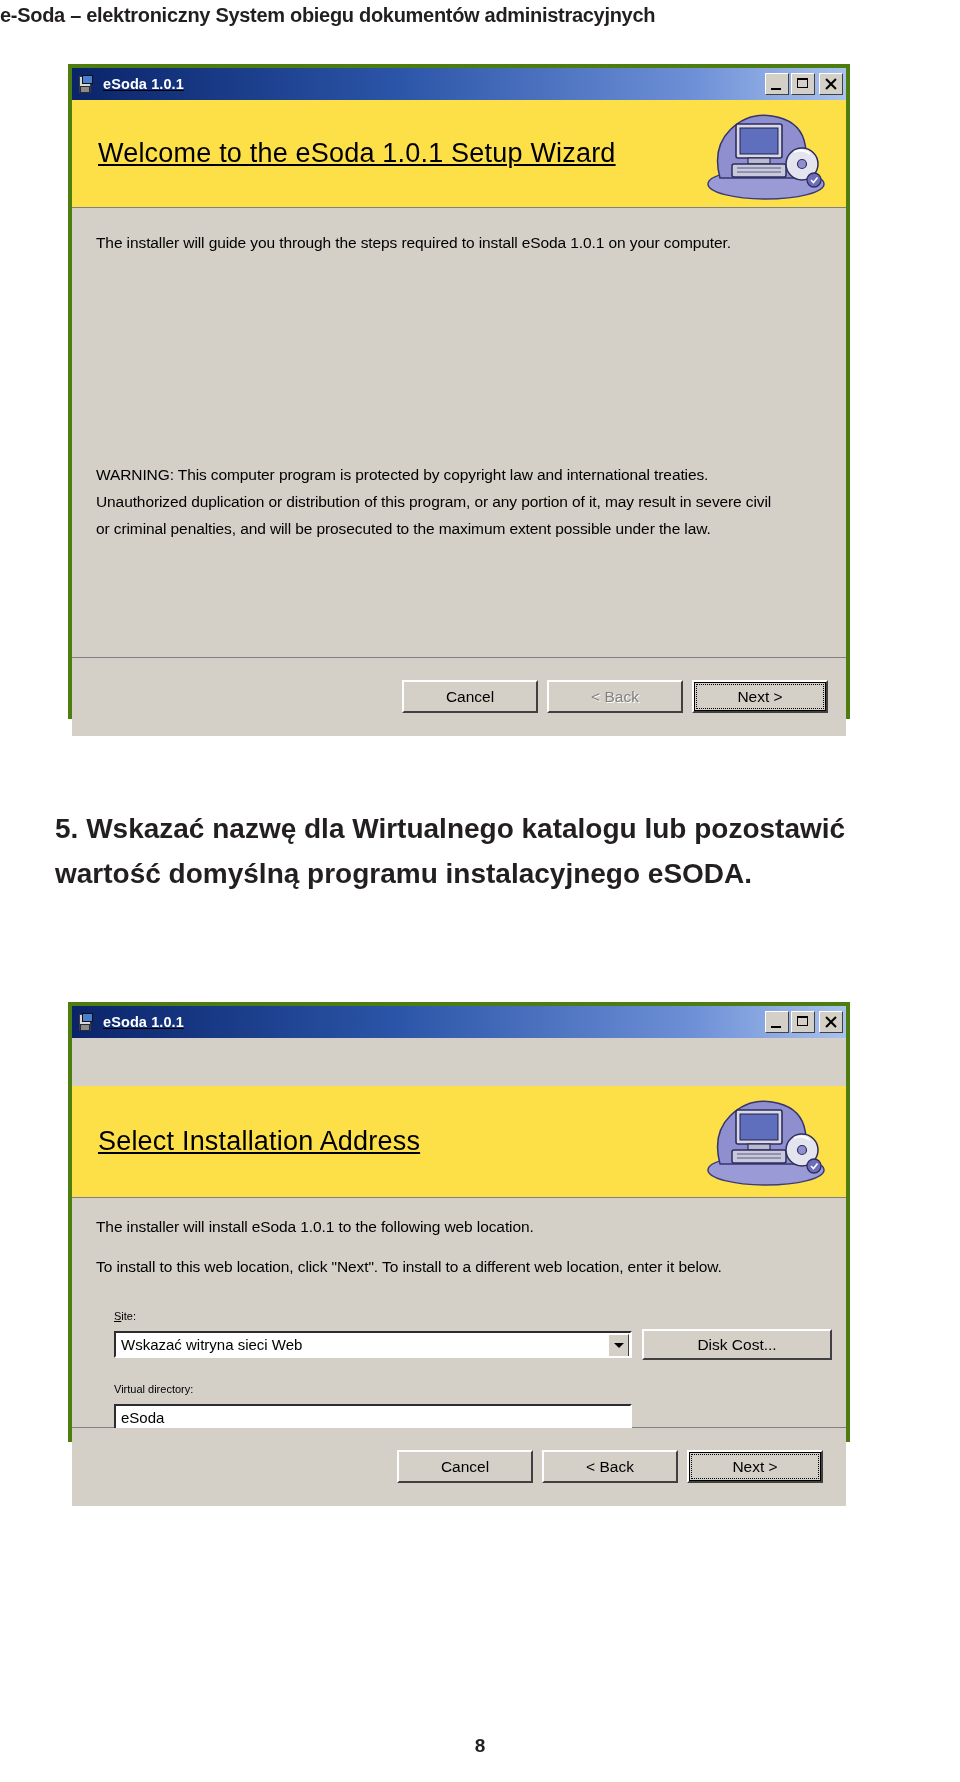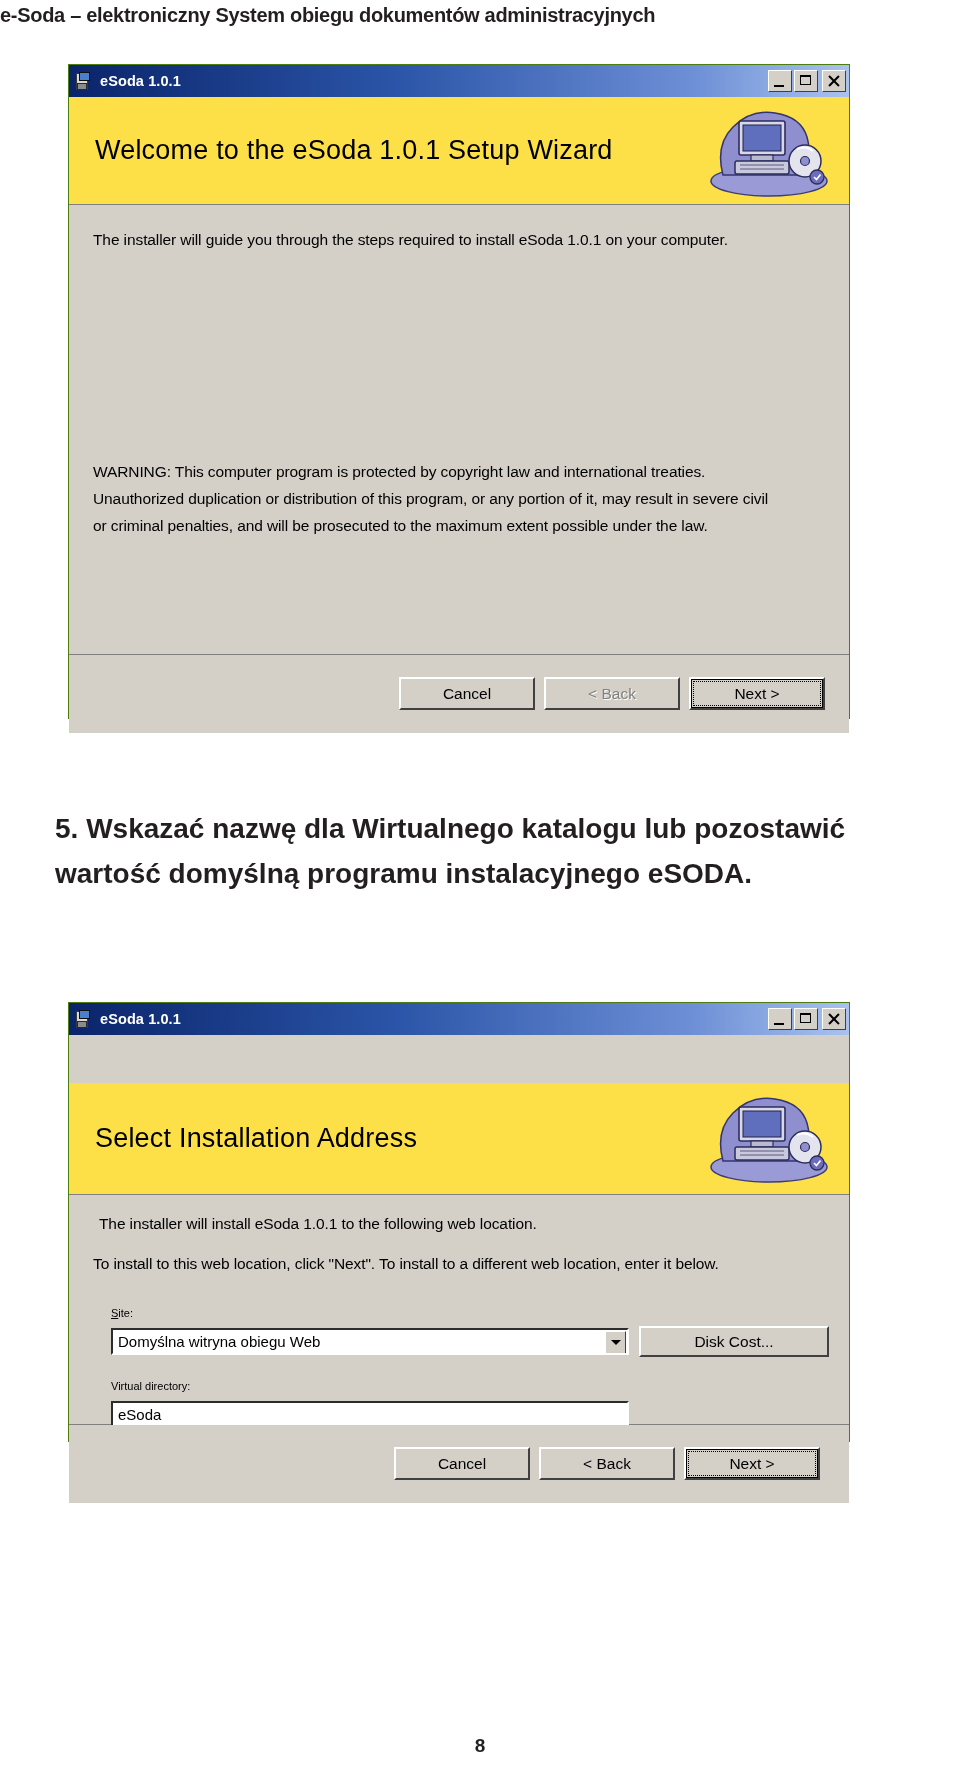--- a/index.html
+++ b/index.html
@@ -49,22 +49,23 @@
     text-align: center;
     font-size: 19px;
     font-weight: bold;
     color: #231f20;
   }
 
   
   .dialog {
     position: absolute;
     background: #d4d0c8;
-    border: 1px solid #4d7c0f;
-    box-sizing: border-box;
+    border: 4px solid #4d7c0f;
+    box-sizing: border-box;
+    text-decoration: underline;
   }
   #dialog-welcome { left: 68px; top: 64px;  width: 782px; height: 655px; }
   #dialog-address { left: 68px; top: 1002px; width: 782px; height: 440px; }
 
   .titlebar {
     height: 32px;
     background: linear-gradient(to right, #0a246a 0%, #2b55a8 42%, #6d8fd6 80%, #a9c2ee 100%);
     display: flex;
     align-items: center;
     padding: 0 3px 0 4px;
@@ -171,21 +172,21 @@
     font-size: 15.5px;
     color: #000;
     white-space: nowrap;
     letter-spacing: -0.1px;
   }
   #welcome-intro-line { left: 24px; top: 26px; }
   .warn-1 { left: 24px; top: 258px; }
   .warn-2 { left: 24px; top: 285px; }
   .warn-3 { left: 24px; top: 312px; }
 
-  #addr-line-1 { left: 30px; top: 20px; }
+  #addr-line-1 { left: 24px; top: 20px; }
   #addr-line-2 { left: 24px; top: 60px; }
 
   
   .field-label {
     position: absolute;
     font-size: 11px;
     color: #000;
     white-space: nowrap;
   }
   .field-label u { text-decoration: underline; }
@@ -390,21 +391,21 @@
       <path d="M109 74 l2.5 2.5 l4 -5" fill="none" stroke="#ffffff" stroke-width="1.6"></path>
     </svg>
   </div>
 
   <div class="dlg-body">
     <div class="body-line" id="addr-line-1">The installer will install eSoda 1.0.1 to the following web location.</div>
     <div class="body-line" id="addr-line-2">To install to this web location, click "Next". To install to a different web location, enter it below.</div>
 
     <div class="field-label" id="lbl-site"><u>S</u><span>ite:</span></div>
     <div class="combo" id="combo-site">
-      <span>Domyślna witryna obiegu Web</span>
+      <span>Wskazać witryna sieci Web</span>
       <span class="combo-btn">
           <span class="arrow"></span>
         </span>
     </div>
     <div class="diskcost-btn" id="btn-diskcost">Disk Cost...</div>
 
     <div class="field-label" id="lbl-vdir">Virtual directory:</div>
     <div class="textbox" id="txt-vdir">
       <span>eSoda</span>
     </div>

